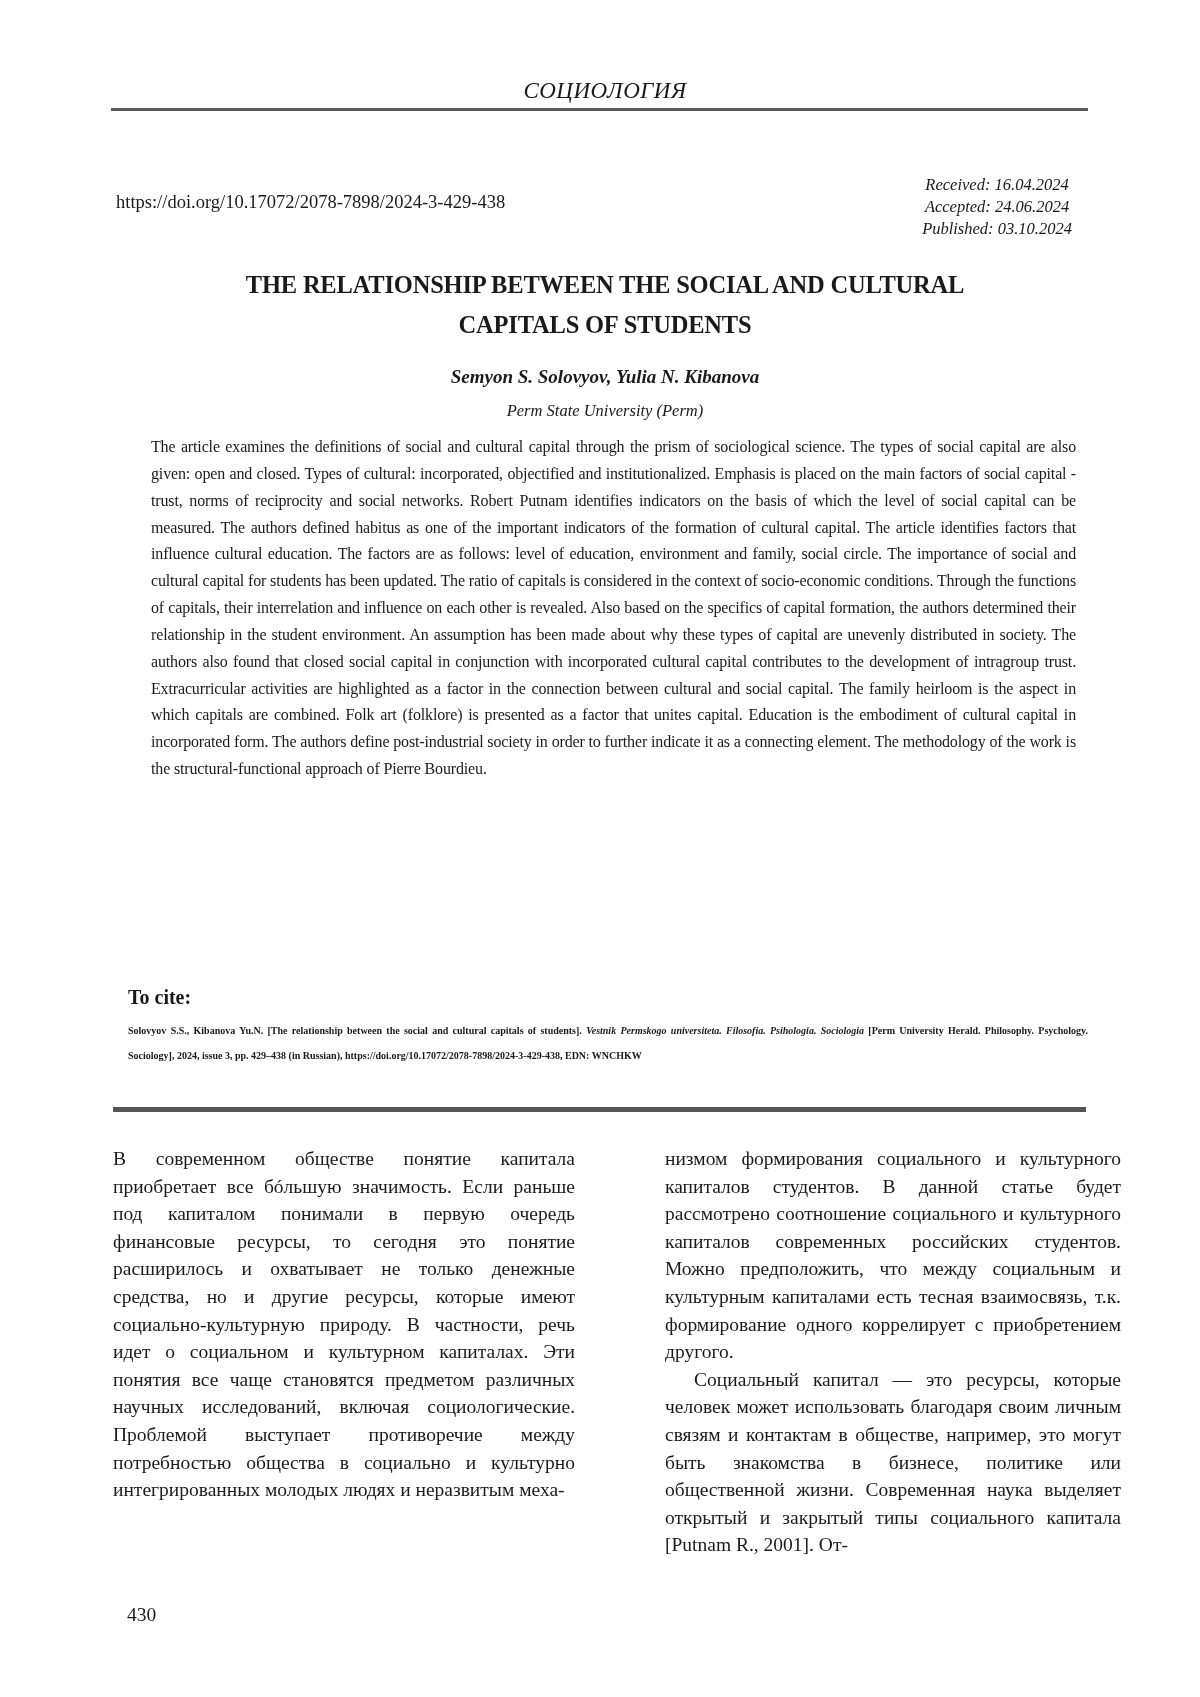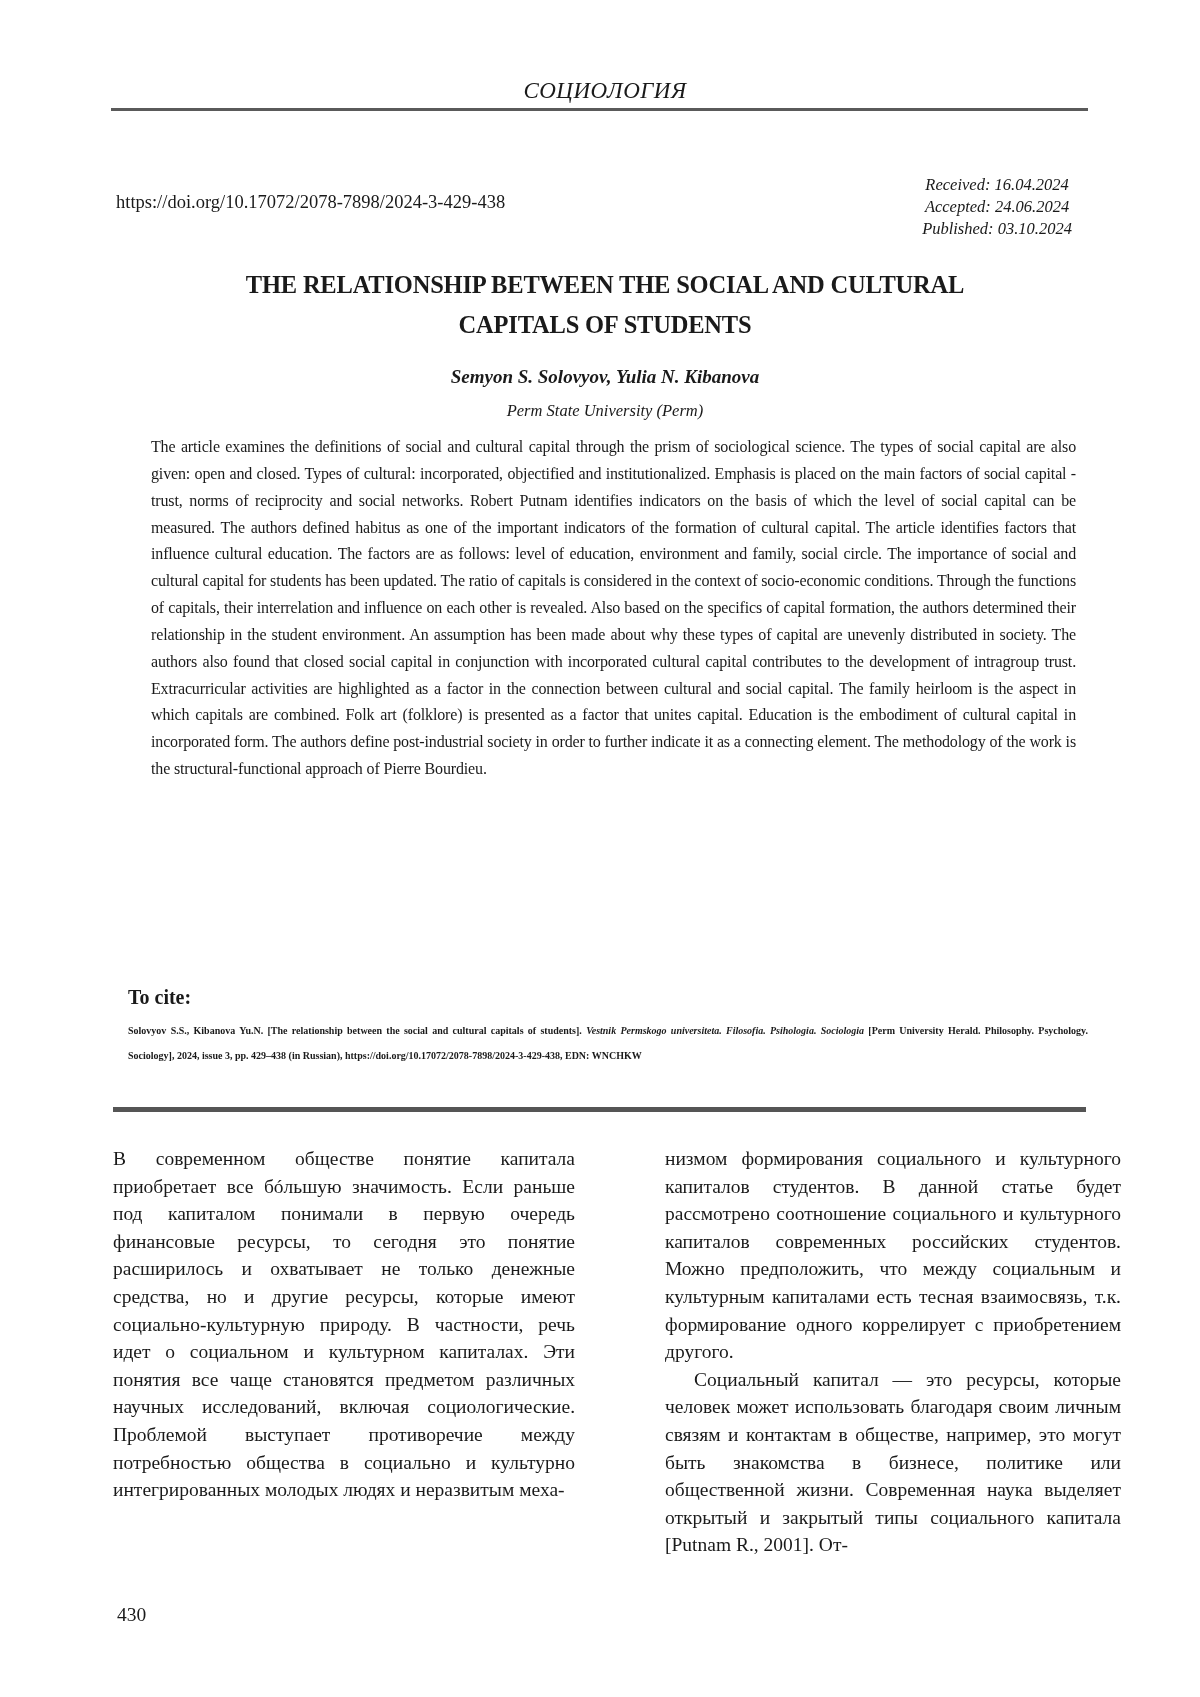--- a/index.html
+++ b/index.html
@@ -22,21 +22,21 @@
     .cite-label { left: 128px; top: 986px; font-weight: bold; font-size: 20px; }
     .cite-body { left: 128px; top: 1018px; width: 960px; font-size: 10px; line-height: 25px; text-align: justify; font-weight: bold; }
     .cite-body i { font-style: italic; }
     .thick-rule { left: 113px; top: 1107px; width: 973px; height: 5px; background: #555555; }
     .col { font-size: 19.5px; line-height: 27.6px; text-align: justify; }
     .col p { margin: 0; }
     .col-left { left: 113px; top: 1145px; width: 462px; }
     .col-right { left: 617px; top: 1145px; width: 456px; margin-left: 48px; }
     .h-sec { font-weight: bold; font-size: 18.5px; margin-bottom: 10px !important; line-height: 26px; }
     .indent { text-indent: 29px; }
-    .page-num { left: 117px; top: 1604px; font-size: 19.5px; }
+    .page-num { left: 127px; top: 1604px; font-size: 19.5px; }
   </style>
 </head>
 <body>
 
 <div class="abs section-title">СОЦИОЛОГИЯ</div>
 <div class="abs top-rule"></div>
 
 <div class="abs doi">https://doi.org/10.17072/2078-7898/2024-3-429-438</div>
 <div class="abs dates">
   <div>Received: 16.04.2024</div>

